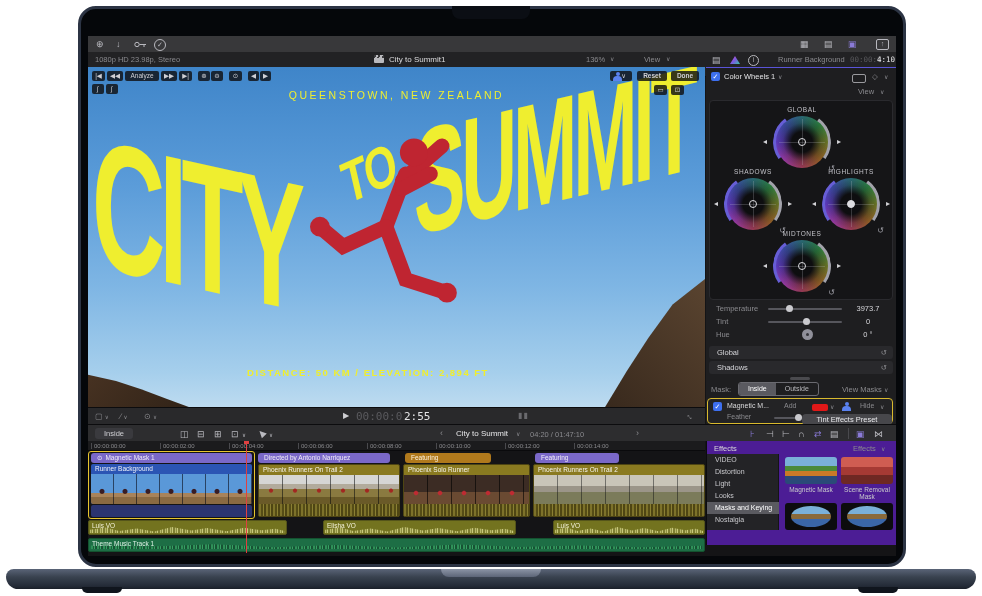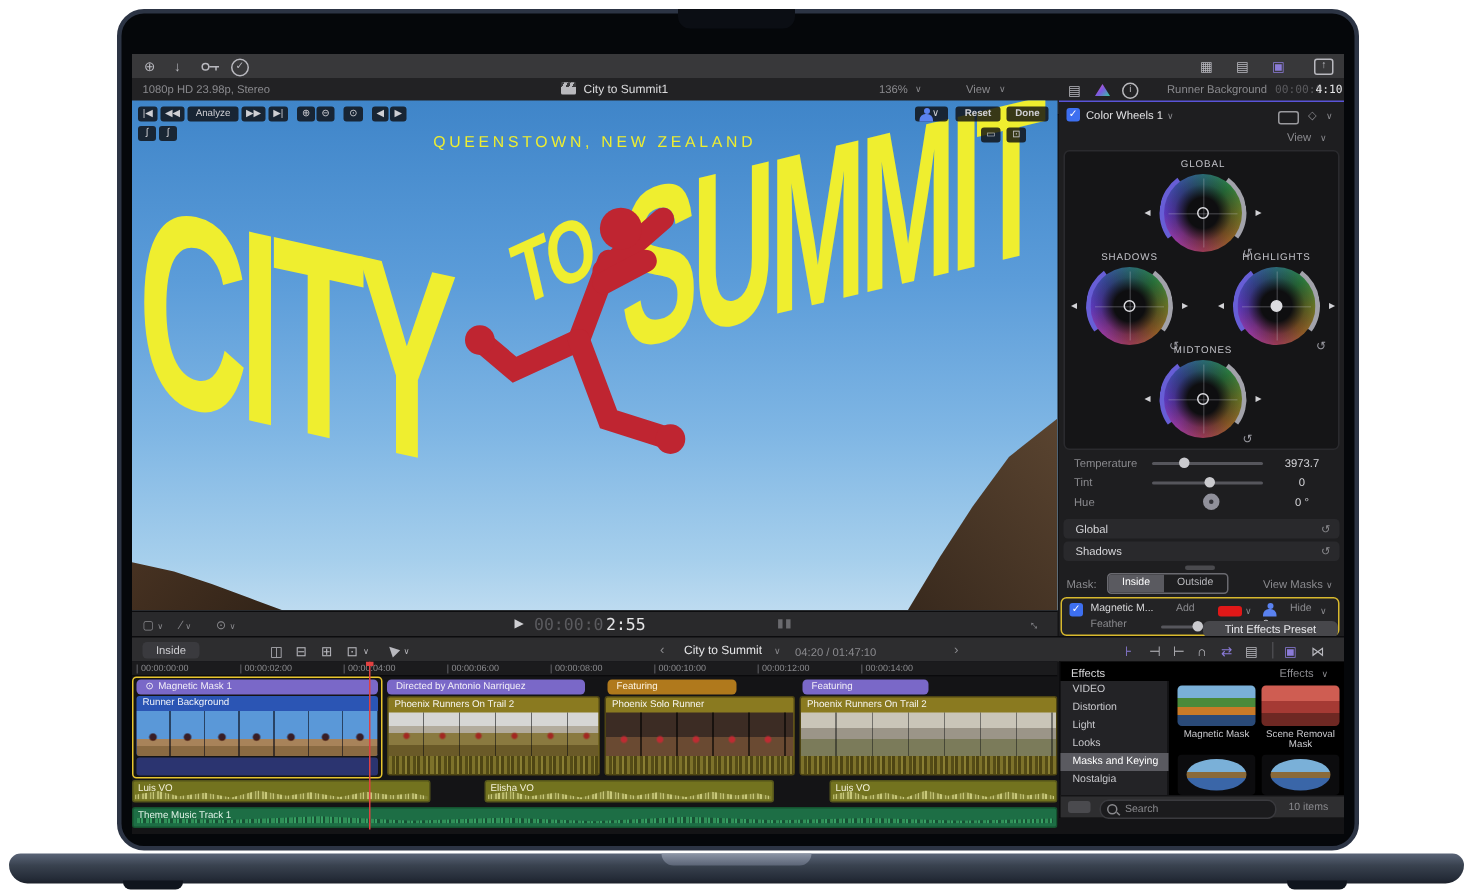--- a/index.html
+++ b/index.html
@@ -173,20 +173,21 @@
           <path d="M58 26 L46 58"></path>
           <path d="M56 30 L80 9"></path>
           <path d="M56 35 L73 26"></path>
           <path d="M46 58 L20 70 L7 59"></path>
           <path d="M46 58 L58 90 L80 97"></path>
         </g>
         <circle cx="63" cy="13" r="8.5" fill="#bf2531"></circle>
         <circle cx="6" cy="58" r="6" fill="#bf2531"></circle>
         <circle cx="83" cy="98" r="6" fill="#bf2531"></circle>
       </svg>
+      <span class="txt" style="left:0;top:300px;width:560px;text-align:center;font-size:9.5px;font-weight:bold;letter-spacing:1.5px;color:#efee2f;">DISTANCE: 50 KM / ELEVATION: 2,894 FT</span>
 
       <span class="mini-btn" style="left:4px;top:4px;width:13px;">|◀</span>
       <span class="mini-btn" style="left:19px;top:4px;width:16px;">◀◀</span>
       <span class="mini-btn" style="left:37px;top:4px;width:34px;">Analyze</span>
       <span class="mini-btn" style="left:73px;top:4px;width:16px;">▶▶</span>
       <span class="mini-btn" style="left:91px;top:4px;width:13px;">▶|</span>
       <span class="mini-btn" style="left:110px;top:4px;width:12px;">⊕</span>
       <span class="mini-btn" style="left:123px;top:4px;width:12px;">⊖</span>
       <span class="mini-btn" style="left:141px;top:4px;width:13px;">⊙</span>
       <span class="mini-btn" style="left:160px;top:4px;width:11px;">◀</span>
@@ -399,21 +400,21 @@
         </div>
 
       <div id="music" style="left:0;top:97px;width:617px;height:14px;">
           <span>Theme Music Track 1</span>
         </div>
 
       <div class="abs" style="left:158px;top:0;width:1px;height:112px;background:#e04040;"></div>
       <div class="abs" style="left:156px;top:0;width:5px;height:3px;background:#e04040;"></div>
     </div>
 
-    <div class="abs" style="left:618px;top:405px;width:190px;height:104px;background:#000000;border-left:1px solid #0c0c0e;box-sizing:border-box;">
+    <div class="abs" style="left:618px;top:405px;width:190px;height:104px;background:#4c1d95;border-left:1px solid #0c0c0e;box-sizing:border-box;">
       <span class="txt" style="left:7px;top:3px;font-size:7.5px;color:#d8d8da;">Effects</span>
       <span class="txt dim" style="left:146px;top:3px;font-size:7.5px;">Effects</span>
       <span class="txt dim" style="left:174px;top:4px;font-size:6px;">∨</span>
 
       <div class="abs" style="left:0;top:13px;width:72px;height:76px;background:#232326;border-right:1px solid #141416;box-sizing:border-box;">
         <span class="sideitem" style="top:0;">VIDEO</span>
         <span class="sideitem" style="top:12px;">Distortion</span>
         <span class="sideitem" style="top:24px;">Light</span>
         <span class="sideitem" style="top:36px;">Looks</span>
         <span class="sideitem" style="top:48px;background:#5a5a60;color:#fff;">Masks and Keying</span>
@@ -424,23 +425,15 @@
       <span class="fxlabel" style="left:77px;top:45px;">Magnetic Mask</span>
       <div class="fxthumb" style="left:134px;top:16px;background:linear-gradient(#cf5d52 0 38%,#a53a34 38% 68%,#6e2823 68% 100%);"></div>
       <span class="fxlabel" style="left:133px;top:45px;white-space:normal;">Scene Removal Mask</span>
       <div class="fxthumb" style="left:78px;top:62px;">
           <div class="oval"></div>
         </div>
       <div class="fxthumb" style="left:134px;top:62px;">
           <div class="oval"></div>
         </div>
 
-      <div class="abs" style="left:0;top:89px;width:190px;height:15px;background:#2e2e30;border-top:1px solid #141416;box-sizing:border-box;">
-        <span class="abs" style="left:5px;top:3px;width:15px;height:8px;background:#4a4a4e;border-radius:2px;"></span>
-        <div class="searchbox" style="left:26px;top:1.5px;width:116px;">
-          <span class="mag" style="left:4px;top:2.5px;"></span>
-          <input placeholder="Search" style="">
-        </div>
-        <span class="txt dim" style="left:152px;top:4px;font-size:7px;">10 items</span>
-      </div>
     </div>
   </div>
 </div>
 
 </body></html>

